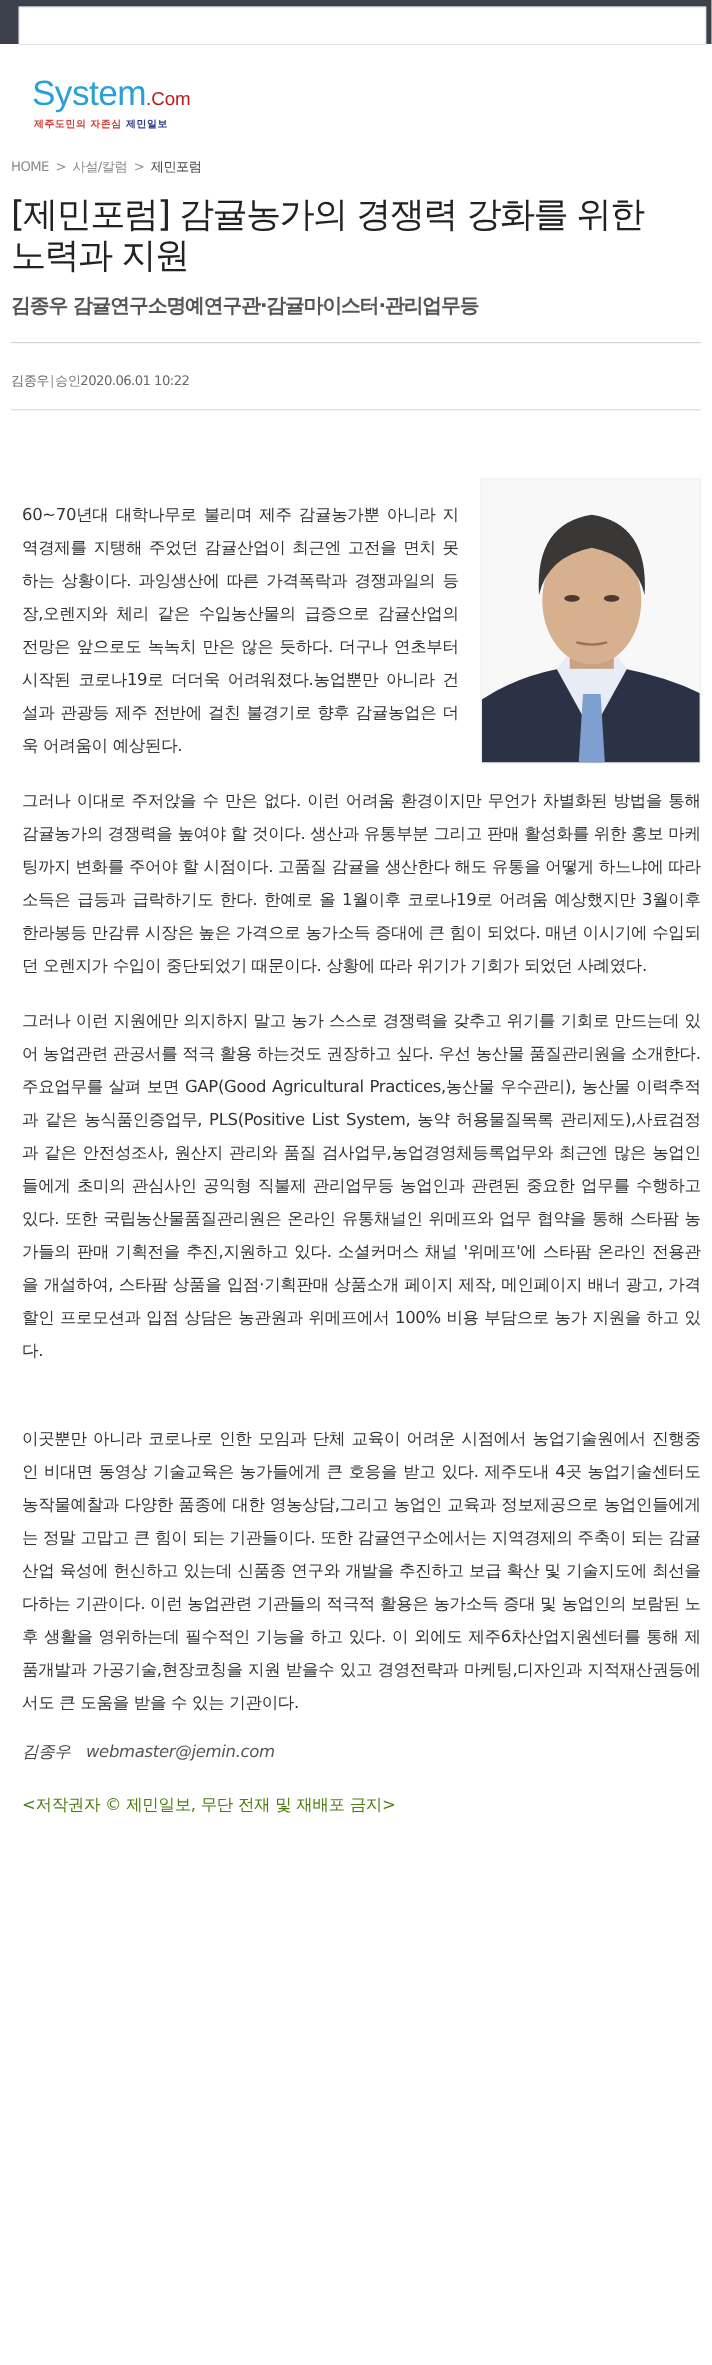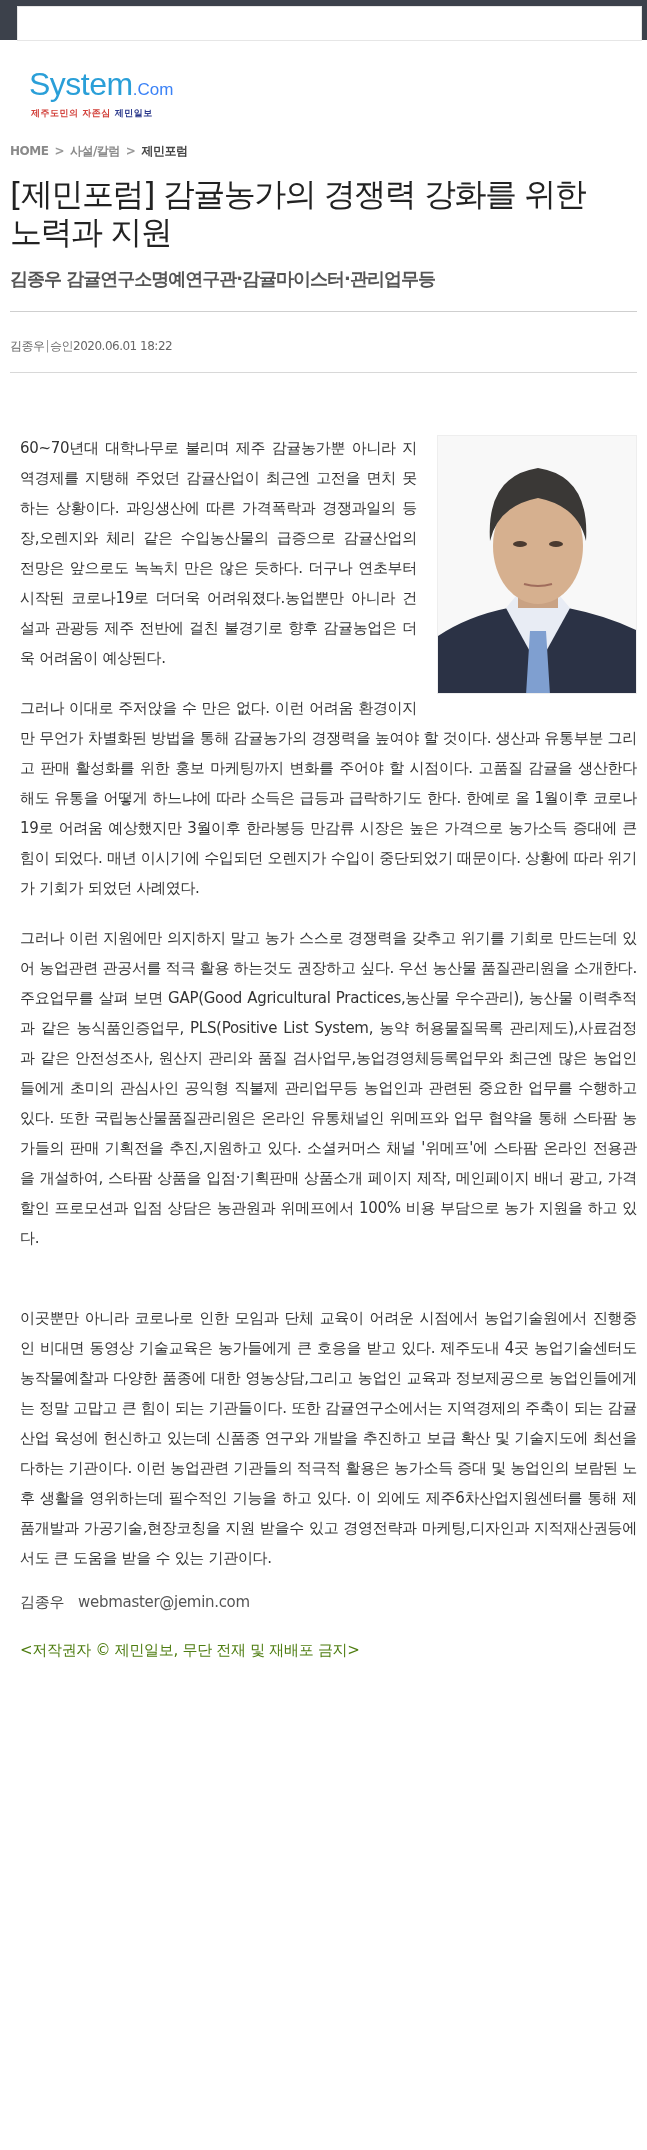--- a/index.html
+++ b/index.html
@@ -5,44 +5,44 @@
   * { box-sizing: border-box; margin: 0; padding: 0; }
   html, body { width: 647px; background: #ffffff; }
   body { font-family: "DejaVu Sans", "Liberation Sans", sans-serif; color: #333; }
 
   .topbar { height: 40px; background: #3c414b; position: relative; }
   .topbar .search-box { position: absolute; left: 17px; top: 6px; width: 625px; height: 35px; background: #fff; border: 1px solid #e6e6e6; }
 
   .logo-area { height: 95px; position: relative; }
   .logo { position: absolute; left: 29px; top: 28px; width: 150px; height: 50px; }
   .logo .brand { font-family: "Liberation Sans", sans-serif; font-size: 32px; line-height: 32px; color: #2a9fd8; letter-spacing: -0.5px; }
-  .logo .brand .dotcom { font-size: 17px; color: #3b82f6; letter-spacing: 0; }
+  .logo .brand .dotcom { font-size: 17px; color: #b91c1c; letter-spacing: 0; }
   .logo .tagline { font-size: 9px; line-height: 12px; margin-top: 1px; margin-left: 2px; white-space: nowrap; letter-spacing: 0.5px; }
   .logo .tagline .red { color: #d2403a; font-weight: bold; }
   .logo .tagline .navy { color: #2c3a8c; font-weight: bold; margin-left: 4px; }
 
-  .breadcrumb { padding: 8px 0 0 10px; height: 30px; font-size: 12px; color: #8a8a8a; letter-spacing: -0.5px; font-weight: bold; }
+  .breadcrumb { padding: 8px 0 0 10px; height: 30px; font-size: 12px; color: #8a8a8a; letter-spacing: -0.5px; }
   .breadcrumb .sep { margin: 0 6px; color: #999; }
   .breadcrumb .current { color: #444; }
 
   .title { padding: 10px 24px 0 10px; font-size: 32px; line-height: 38px; font-weight: normal; color: #222; letter-spacing: -1.5px; }
   .subtitle { padding: 16px 10px 0 10px; font-size: 18px; line-height: 24px; font-weight: bold; color: #555; letter-spacing: -1px; }
   .divider { margin: 20px 10px 0 10px; border-top: 1px solid #cfcfcf; }
   .byline { padding: 26px 10px 0 10px; font-size: 12px; color: #666; letter-spacing: -0.5px; height: 60px; }
   .byline .bar { margin: 0 1px; color: #999; }
   .byline .approved { color: #777; }
   .divider2 { margin: 0 10px; border-top: 1px solid #d8d8d8; }
 
   .article { padding: 60px 10px 0 20px; font-size: 15px; line-height: 30px; color: #333; text-align: justify; letter-spacing: -0.3px; }
-  .article p { margin-bottom: 20px; }
+  .article p { margin-bottom: 20px; margin-top: 20px; }
   .article p.gap-after { margin-bottom: 50px; }
   .photo { float: right; width: 200px; height: 259px; margin: 2px 0 10px 20px; border: 1px solid #eee; position: relative; overflow: hidden; background: #f7f7f7; }
   .photo svg { display: block; }
 
-  .signature { padding: 0 0 0 20px; font-size: 15px; color: #444; margin-top: 8px; height: 48px; letter-spacing: -0.3px; }
+  .signature { padding: 0 0 0 20px; font-size: 15px; color: #444; margin-top: 8px; height: 48px; letter-spacing: -0.3px; font-style: italic; }
   .signature .email { margin-left: 14px; color: #555; }
   .copyright { padding-left: 20px; font-size: 15px; color: #4d7c0f; letter-spacing: -0.3px; height: 130px; }
 </style>
 </head>
 <body>
 
 <div class="topbar">
   <div class="search-box" title=""></div>
 </div>
 
@@ -55,21 +55,21 @@
 
 <div class="breadcrumb">
   <span>HOME</span><span class="sep">&gt;</span><span>사설/칼럼</span><span class="sep">&gt;</span><span class="current">제민포럼</span>
 </div>
 
 <h1 class="title">[제민포럼] 감귤농가의 경쟁력 강화를 위한 노력과 지원</h1>
 <div class="subtitle">김종우 감귤연구소명예연구관·감귤마이스터·관리업무등</div>
 <div class="divider"></div>
 
 <div class="byline">
-  <span>김종우</span><span class="bar">|</span><span class="approved">승인</span><span>2020.06.01 18:22</span>
+  <span>김종우</span><span class="bar">|</span><span class="approved">승인</span><span>2020.06.01 10:22</span>
 </div>
 <div class="divider2"></div>
 
 <div class="article">
   <div class="photo" title="김종우 감귤연구소명예연구관 프로필 사진">
     <svg width="200" height="259" viewBox="0 0 200 259">
       <rect width="200" height="259" fill="#f8f8f8"></rect>
 
       <path d="M0 259 L0 200 Q30 180 70 172 L100 200 L130 172 Q170 180 200 195 L200 259 Z" fill="#2b3245"></path>
 

